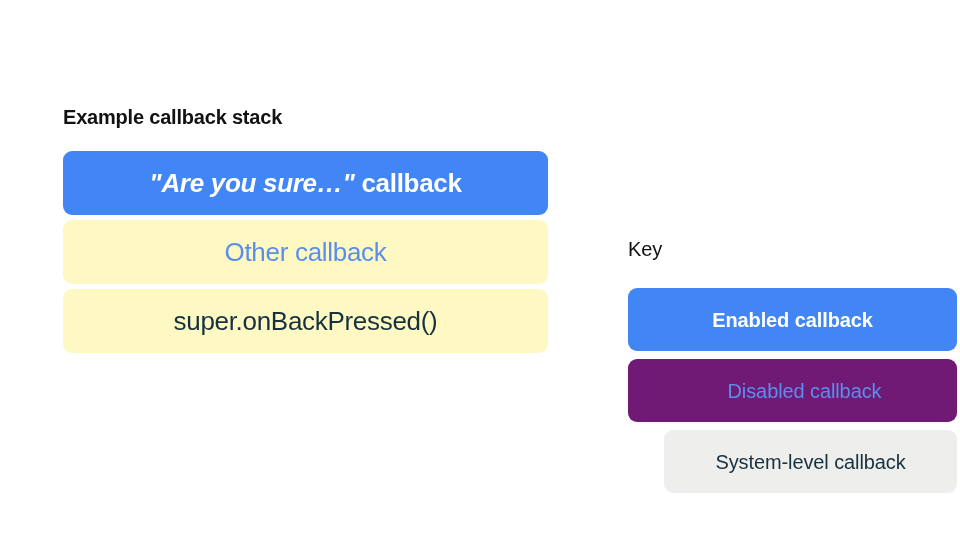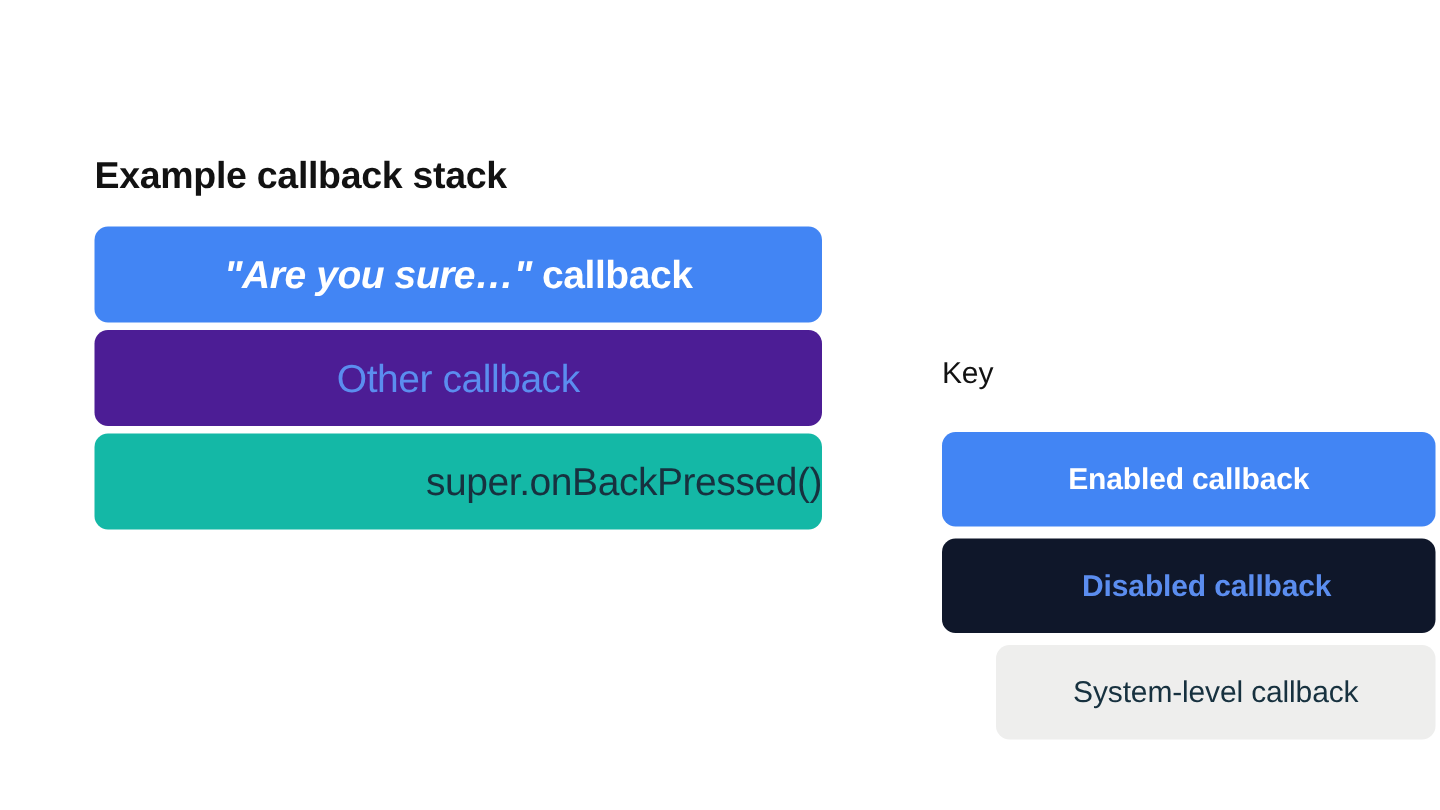--- a/index.html
+++ b/index.html
@@ -23,21 +23,21 @@
 
   
   .stack-col {
     position: absolute;
     left: 63px;
     top: 100px;
     width: 485px;
   }
 
   .stack-title {
-    font-size: 25px;
+    font-size: 20px;
     font-weight: 700;
     color: #121212;
     letter-spacing: -0.2px;
     line-height: 34px;
     margin: 0 0 17px 0;
     white-space: nowrap;
   }
 
   .bar {
     height: 64px;
@@ -52,29 +52,28 @@
   }
   .bar:last-child { margin-bottom: 0; }
 
   
   .bar.enabled {
     background: #4285f4;
     color: #ffffff;
     font-weight: 700;
   }
   .bar.disabled {
-    background: #4c1d95;
+    background: #fef9c3;
     color: #5b8def;
     font-weight: 400;
   }
   .bar.system {
-    background: #14b8a6;
+    background: #fef9c3;
     color: #17313f;
     font-weight: 400;
-    justify-content: flex-end;
   }
 
   .bar-label {
     font-size: 26px;
     line-height: 30px;
     letter-spacing: -0.3px;
   }
   .bar-label .em {
     font-style: italic;
   }
@@ -103,21 +102,21 @@
     align-items: center;
     justify-content: center;
     margin-bottom: 8px;
     box-sizing: border-box;
     text-align: left;
     white-space: nowrap;
   }
   .key-bar:last-child { margin-bottom: 0; margin-left: 36px; }
 
   .key-bar.enabled { background: #4285f4; color: #ffffff; font-weight: 700; }
-  .key-bar.disabled { background: #0f172a; color: #5b8def; font-weight: 700; padding-left: 24px; }
+  .key-bar.disabled { background: #701a75; color: #5b8def; font-weight: 400; padding-left: 24px; }
   .key-bar.system { background: #eeeeed; color: #17313f; font-weight: 400; }
 
   .key-label {
     font-size: 20px;
     line-height: 24px;
     letter-spacing: -0.1px;
   }
 </style>
 </head>
 <body>

